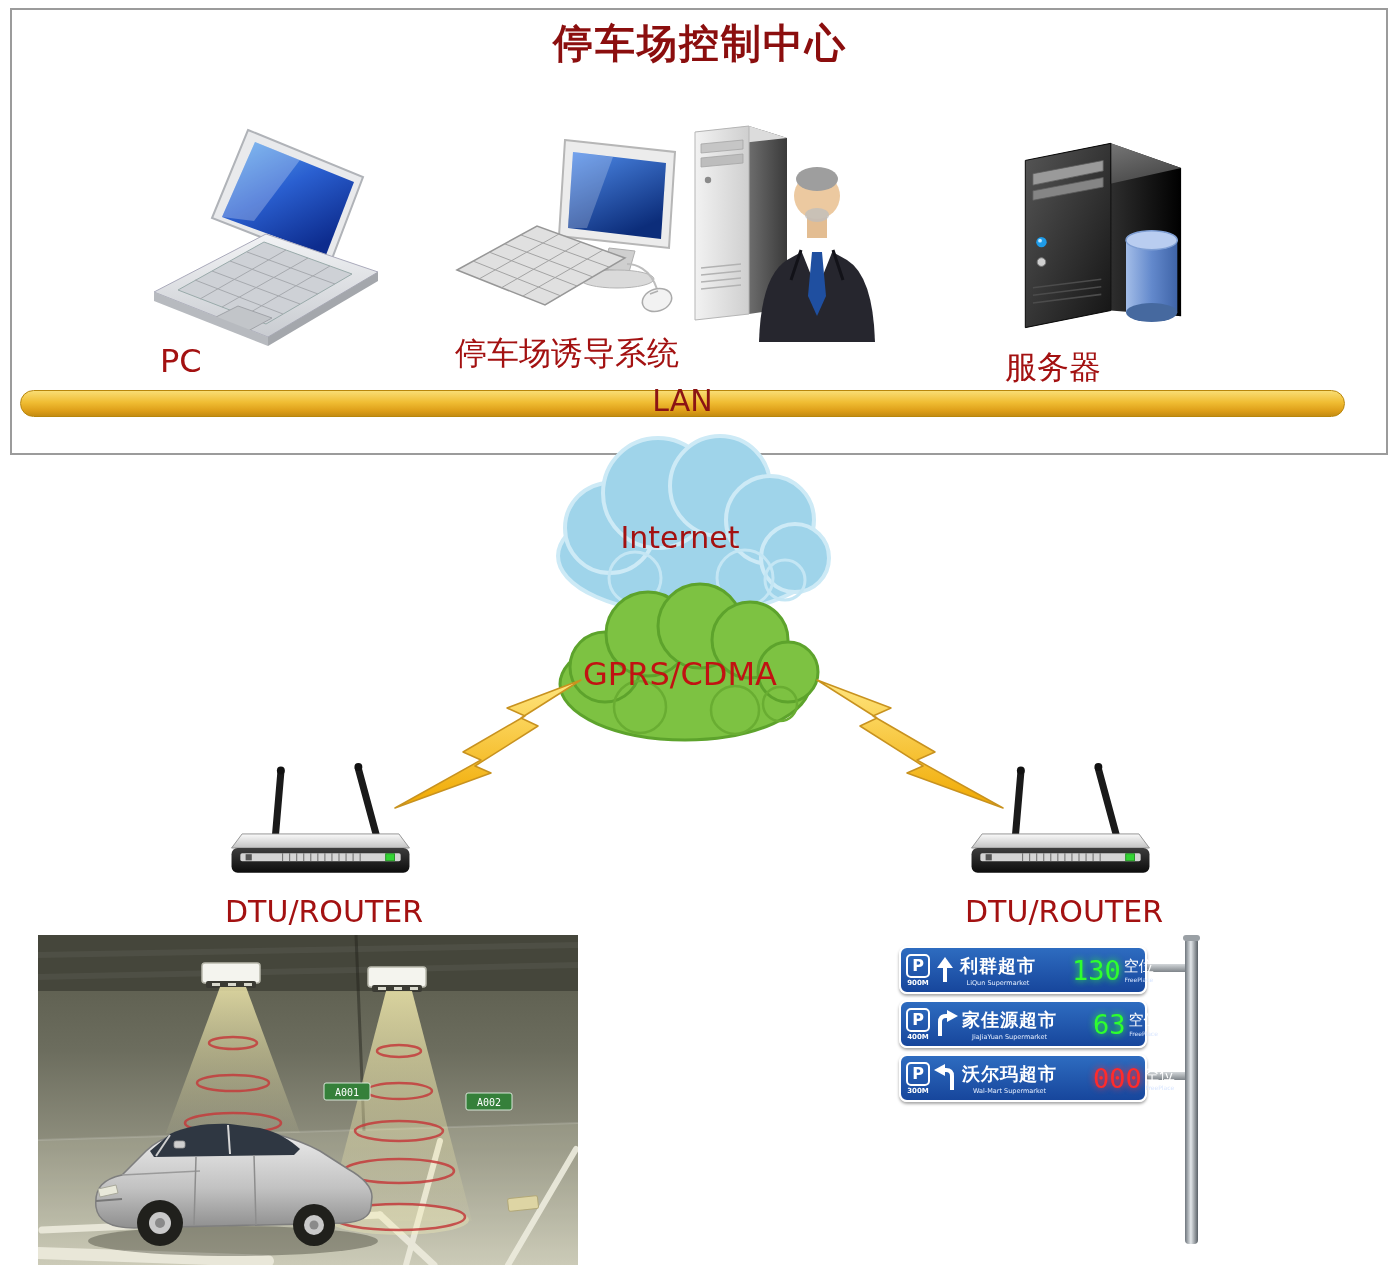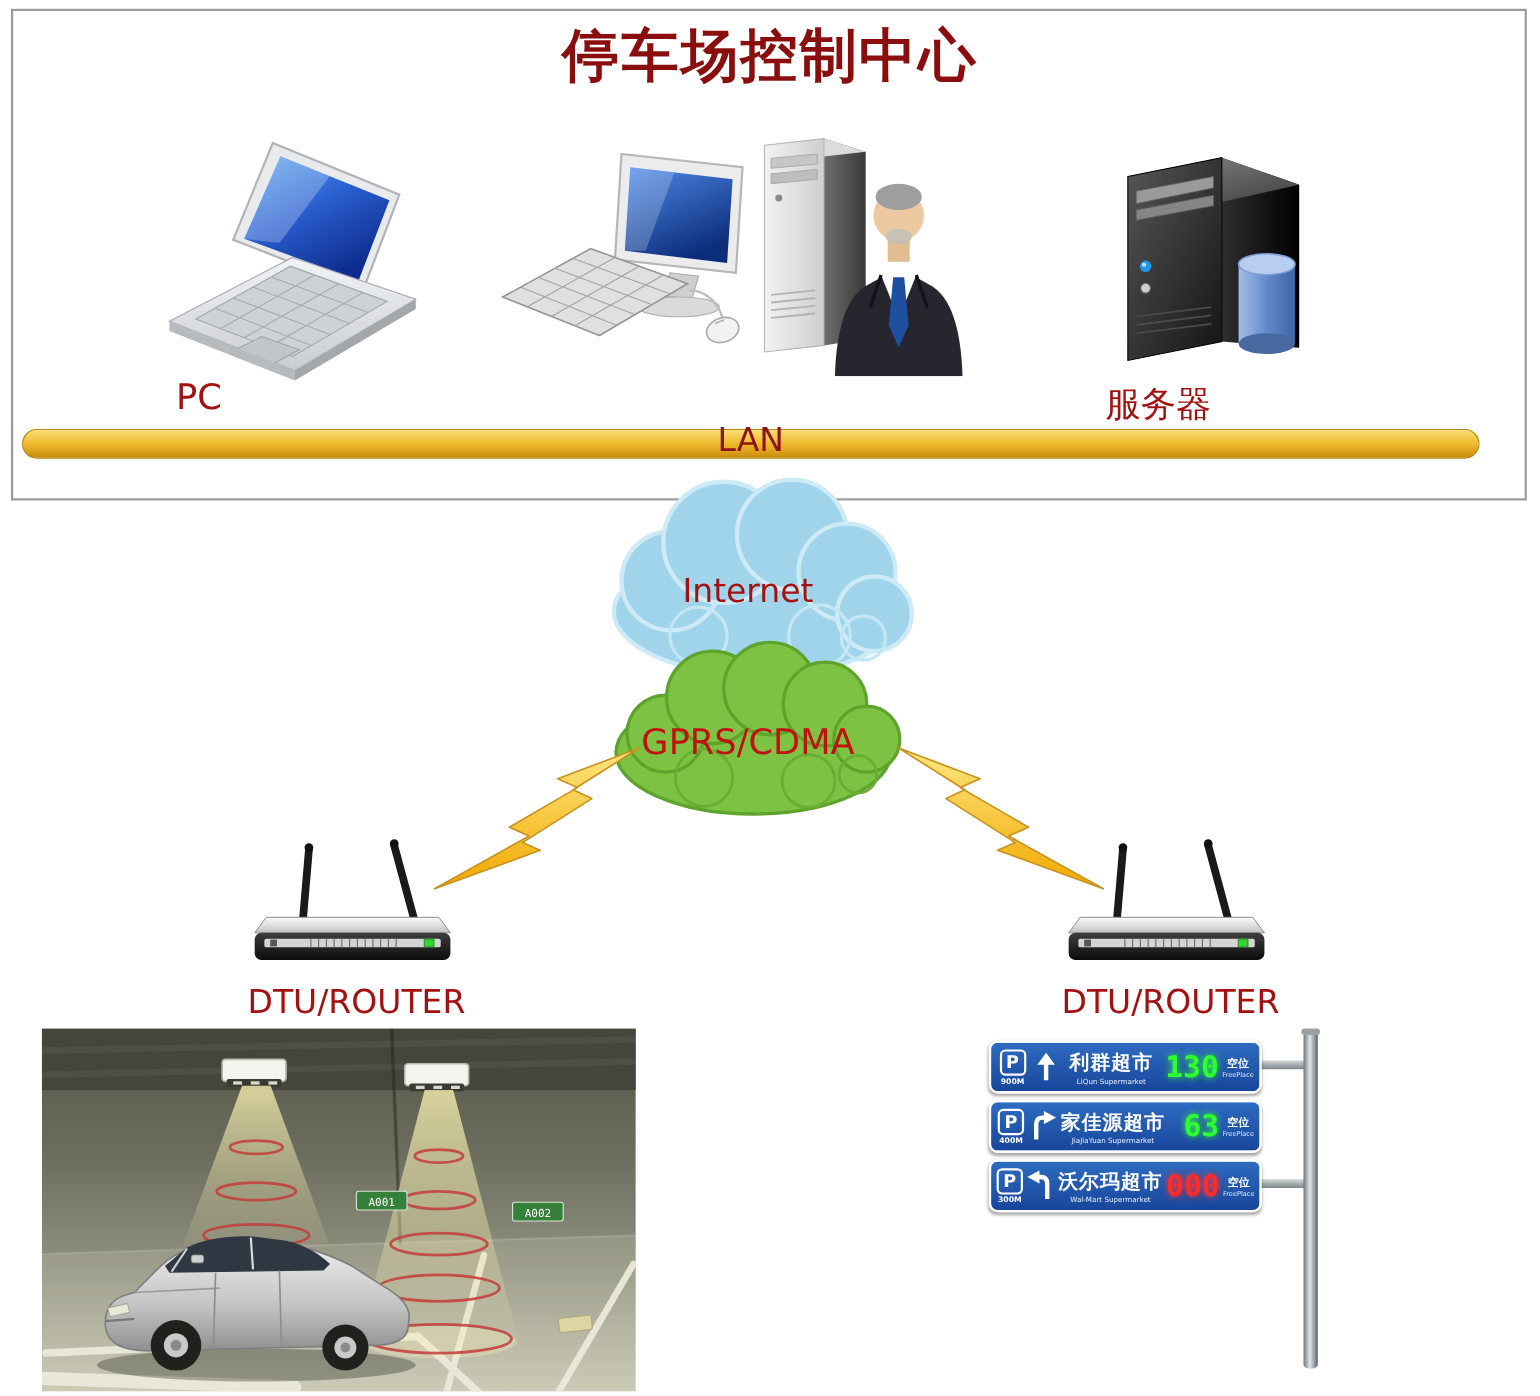--- a/index.html
+++ b/index.html
@@ -1,21 +1,21 @@
 <!DOCTYPE html>
 <html><head>
 <meta charset="utf-8">
 <style>
   * { box-sizing: border-box; }
   body { margin:0; background:#fff; font-family:"DejaVu Sans","Liberation Sans",sans-serif; }
   .stage { position:relative; width:1400px; height:1269px; background:#fff; overflow:hidden; }
   .abs { position:absolute; }
 
   .cc-box { left:10px; top:8px; width:1378px; height:447px; border:2px solid #9b9b9b; background:#fff; }
-  .cc-title { left:0; top:16px; width:1400px; text-align:center; font-size:52px; font-weight:bold; color:#8b0e0e; letter-spacing:2px; }
+  .cc-title { left:0; top:16px; width:1400px; text-align:center; font-size:40px; font-weight:bold; color:#8b0e0e; letter-spacing:2px; }
 
   .dev-label { color:#a31111; font-size:32px; text-align:left; white-space:nowrap; }
   .lan-bar { left:20px; top:390px; width:1325px; height:27px; border-radius:14px;
              background:linear-gradient(180deg,#f9dd74 0%,#f0bd33 45%,#dd9e18 80%,#c48c12 100%);
              border:1px solid #b8860b; display:flex; align-items:flex-end; justify-content:center; }
   .lan-text { font-size:30px; color:#8b1414; line-height:1; }
 
   .cloud-label { color:#a31111; font-size:30px; text-align:center; white-space:nowrap; }
   .gprs-label { color:#c11212; font-size:32px; }
 
@@ -31,24 +31,24 @@
               background:linear-gradient(180deg,#2e6cc0,#17469c); box-shadow:0 2px 3px rgba(0,0,0,.35);
               display:flex; align-items:center; padding:2px 5px; gap:3px; }
   .p-badge { width:32px; display:flex; flex-direction:column; align-items:center; }
   .p-box { width:24px; height:24px; border:2px solid #fff; border-radius:5px; color:#fff; font-weight:bold;
            font-size:16px; line-height:20px; text-align:center; }
   .p-dist { font-size:7px; color:#fff; font-weight:bold; margin-top:1px; }
   .arrow-cell { width:28px; display:flex; justify-content:center; }
   .name-cell { width:97px; display:flex; flex-direction:column; align-items:center; justify-content:flex-end; }
   .name-zh { color:#fff; font-size:18px; font-weight:bold; letter-spacing:1px; white-space:nowrap; }
   .name-en { color:#e6efff; font-size:6.5px; white-space:nowrap; margin-top:1px; }
-  .count-cell { width:56px; text-align:right; font-family:"DejaVu Sans Mono",monospace; font-weight:bold;
-                font-size:27px; line-height:1; text-shadow:0 0 7px currentColor; }
+  .count-cell { width:56px; text-align:left; font-family:"DejaVu Sans Mono",monospace; font-weight:normal;
+                font-size:27px; line-height:1; text-shadow:0 0 7px currentColor;margin-left:33px; }
   .space-cell { width:32px; display:flex; flex-direction:column; align-items:center; }
-  .space-zh { color:#fff; font-size:10px; font-weight:bold; white-space:nowrap; }
+  .space-zh { color:#fff; font-size:15px; font-weight:normal; white-space:nowrap; }
   .space-en { color:#d9e6ff; font-size:6px; white-space:nowrap; }
 </style>
 </head>
 <body>
 
 <div class="stage">
 
   <div class="abs cc-box"></div>
   <div class="abs cc-title">停车场控制中心</div>
 
@@ -125,20 +125,21 @@
       <rect x="362" y="94" width="20" height="26" fill="#e3bd92"></rect>
       <circle cx="372" cy="78" r="23" fill="#ecc9a0"></circle>
       <ellipse cx="372" cy="61" rx="21" ry="12" fill="#9e9e9e"></ellipse>
       <ellipse cx="372" cy="97" rx="12" ry="7" fill="#bdbdbd" opacity="0.75"></ellipse>
       <path d="M314,224 Q316,158 342,142 L360,132 L384,132 L402,142 Q428,158 430,224 Z" fill="#26262e"></path>
       <polygon points="356,132 388,132 372,172" fill="#ffffff"></polygon>
       <polygon points="367,134 377,134 381,178 372,198 363,178" fill="#1f4fa0"></polygon>
       <path d="M356,132 L346,162 M388,132 L398,162" stroke="#121218" stroke-width="3"></path>
     </g>
   </svg>
+  <div class="abs dev-label" style="left:455px;top:332px;width:325px">停车场诱导系统</div>
 
   <svg class="abs" style="left:1012px;top:128px" width="190" height="214" viewBox="0 0 200 225">
     <defs>
       <linearGradient id="svF" x1="0" y1="0" x2="1" y2="1">
         <stop offset="0" stop-color="#565656"></stop>
           <stop offset="1" stop-color="#141414"></stop>
       </linearGradient>
       <linearGradient id="svS" x1="0" y1="0" x2="1" y2="0">
         <stop offset="0" stop-color="#2e2e2e"></stop>
           <stop offset="1" stop-color="#000000"></stop>

